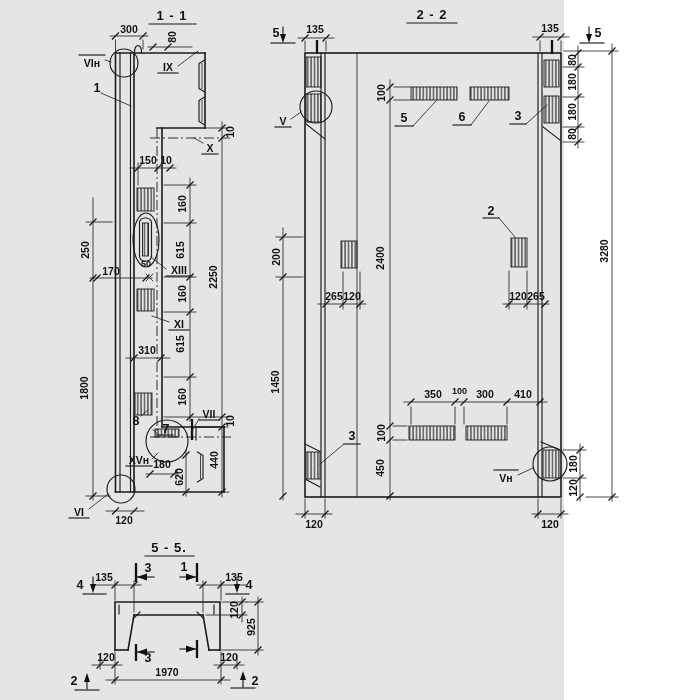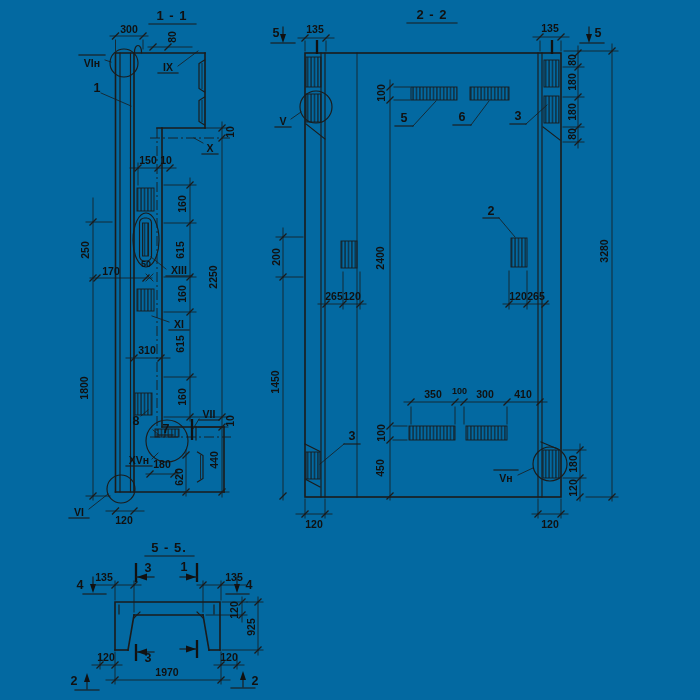--- a/index.html
+++ b/index.html
@@ -1,16 +1,16 @@
 <!DOCTYPE html>
 <html><head>
 <meta charset="utf-8">
 <style>
   html,body{margin:0;padding:0;background:#ffffff;}
-  .stage{width:700px;height:700px;background:#0369a1;position:relative;font-family:"Liberation Sans",sans-serif;}
+  .stage{width:564px;height:700px;background:#e5e5e5;position:relative;font-family:"Liberation Sans",sans-serif;}
   svg{display:block}
   .ln{stroke:#1b1b1b;stroke-width:1.6;fill:none;stroke-linecap:square}
   .md{stroke:#1b1b1b;stroke-width:1.15;fill:none;stroke-linecap:square}
   .tn{stroke:#1b1b1b;stroke-width:0.8;fill:none;stroke-linecap:square}
   .dd{stroke:#1b1b1b;stroke-width:0.9;fill:none;stroke-dasharray:10 3 2 3}
   .tk{stroke:#1b1b1b;stroke-width:1.3;fill:none}
   .bar{stroke:#111;stroke-width:2.3;fill:none}
   .hx{fill:url(#hv);stroke:#1b1b1b;stroke-width:0.9}
   .ah{fill:#111;stroke:none}
   text{fill:#111;text-anchor:middle;dominant-baseline:central}

